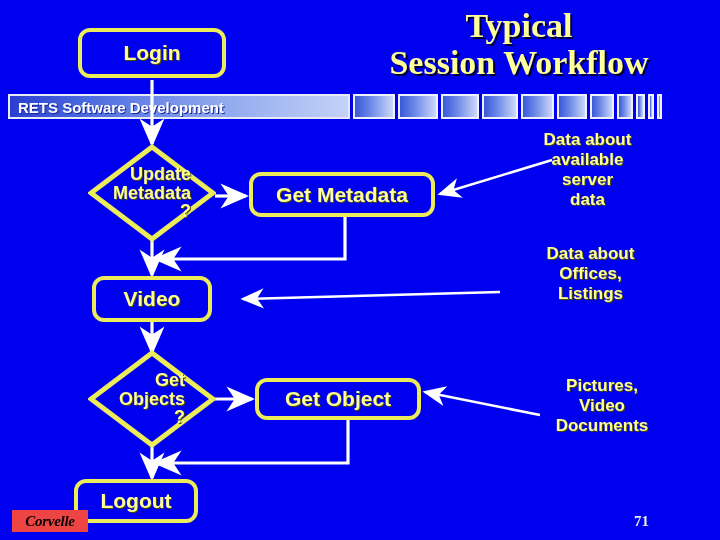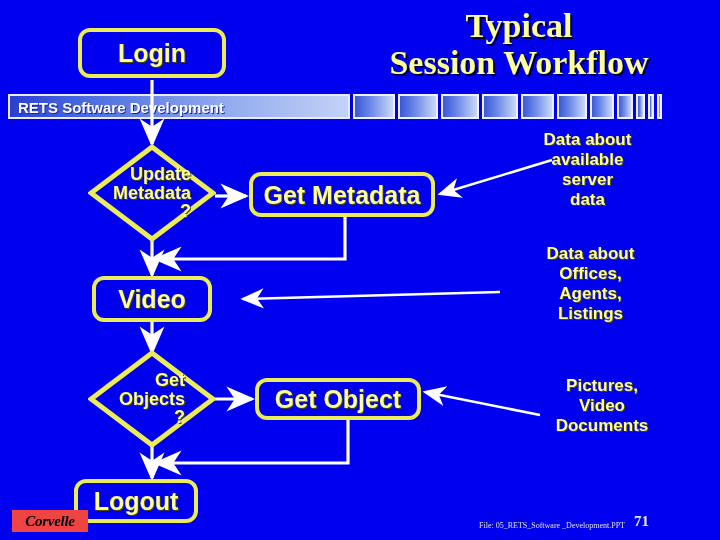--- a/index.html
+++ b/index.html
@@ -81,21 +81,21 @@
     display: flex;
     align-items: center;
     justify-content: center;
     text-align: center;
     line-height: 1.04;
   }
   .rounded-box {
     background: #0000f0;
     border: 4px solid #ecec5a;
     border-radius: 12px;
-    font-size: 25px;
+    font-size: 21px;
     text-shadow: 1px 1px 0 #4a4a00;
   }
   .diamond-wrap {
     position: absolute;
   }
   .diamond-shape {
     position: absolute;
     left: 0; top: 0;
     width: 100%;
     height: 100%;
@@ -285,28 +285,26 @@
 
   <div class="callout" style="left:520px; top:130px; width:135px;">
       <div>Data about</div>
       <div>available</div>
       <div>server</div>
       <div>data</div>
     </div>
   <div class="callout" style="left:518px; top:244px; width:145px;">
       <div>Data about</div>
       <div>Offices,</div>
-      <div>Agents,</div>
       <div>Listings</div>
     </div>
   <div class="callout" style="left:527px; top:376px; width:150px;">
       <div>Pictures,</div>
       <div>Video</div>
       <div>Documents</div>
     </div>
 
   <div class="logo">
     <span>Corvelle</span>
   </div>
-  <div class="footer-file">File: 05_RETS_Software _Development.PPT</div>
   <div class="footer-page">71</div>
 
 </div>
 
 </body></html>

